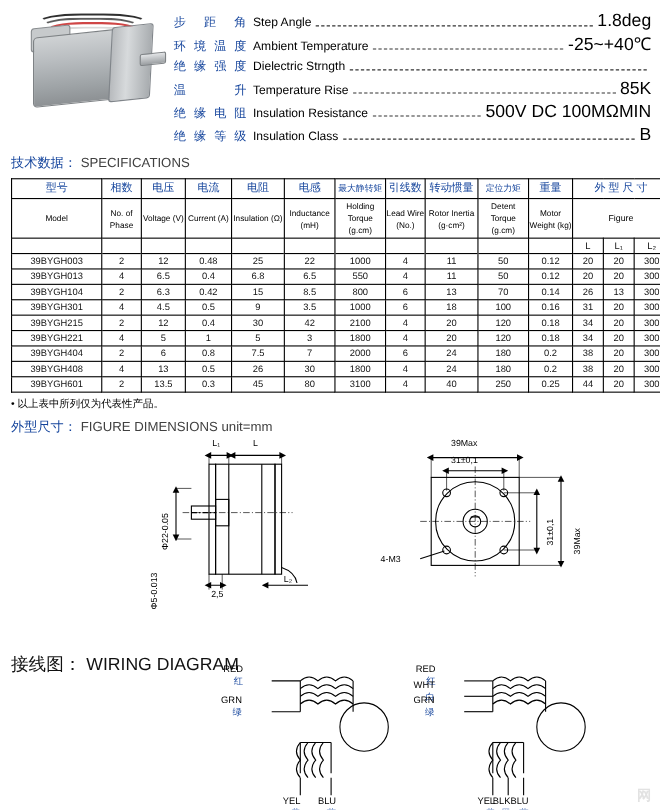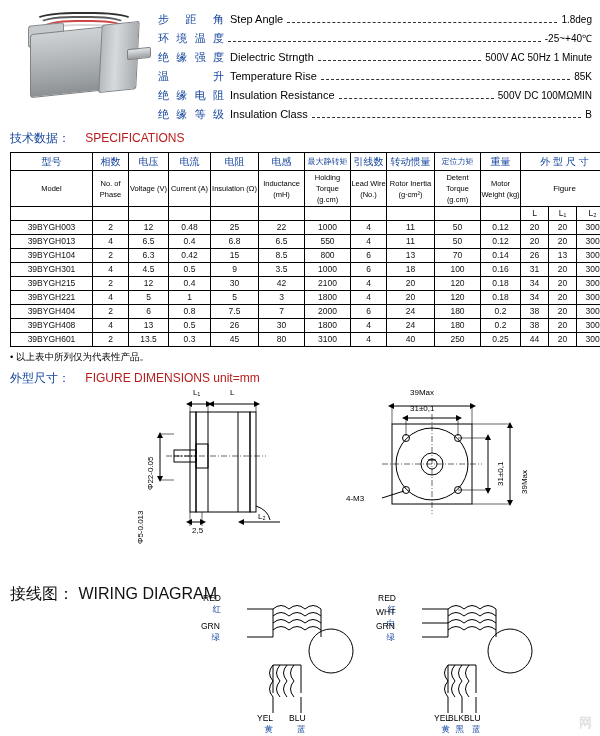--- a/index.html
+++ b/index.html
@@ -81,32 +81,32 @@
   }
   .dots{
     flex:1 1 auto;
     border-bottom:1px dashed #333;
     margin:0 4px 4px 4px;
     height:8px;
     min-width:10px;
   }
   .spec-val{
     flex:0 0 auto;
-    font-size:10px;
+    font-size:16px;
     color:#000;
     text-align:right;
   }
 
   
   .sec-title{
     font-size:12px;
     padding:6px 0 3px 10px;
   }
   .sec-title .cn{color:#14449c;}
-  .sec-title .en{color:#b91c1c;margin-left:12px;}
+  .sec-title .en{color:#404040;}
 
   
   table.spec-table{
     border-collapse:collapse;
     margin:2px 0 0 10px;
     width:578px;
     font-size:8.5px;
     table-layout:fixed;
   }
   table.spec-table td,table.spec-table th{
@@ -172,28 +172,28 @@
 
   <div class="specs">
     <div class="spec-row">
       <span class="spec-cn">步 距 角</span>
       <span class="spec-en">Step Angle</span>
       <span class="dots"></span>
       <span class="spec-val">1.8deg</span>
     </div>
     <div class="spec-row">
       <span class="spec-cn">环境温度</span>
+      <span class="spec-en">Ambient Temperature</span>
       <span class="dots"></span>
       <span class="spec-val">-25~+40℃</span>
     </div>
     <div class="spec-row">
       <span class="spec-cn">绝缘强度</span>
       <span class="spec-en">Dielectric  Strngth</span>
       <span class="dots"></span>
-      <span class="spec-val">500V AC 50Hz 1 Minute</span>
     </div>
     <div class="spec-row">
       <span class="spec-cn">温  升</span>
       <span class="spec-en">Temperature Rise</span>
       <span class="dots"></span>
       <span class="spec-val">85K</span>
     </div>
     <div class="spec-row">
       <span class="spec-cn">绝缘电阻</span>
       <span class="spec-en">Insulation Resistance</span>

